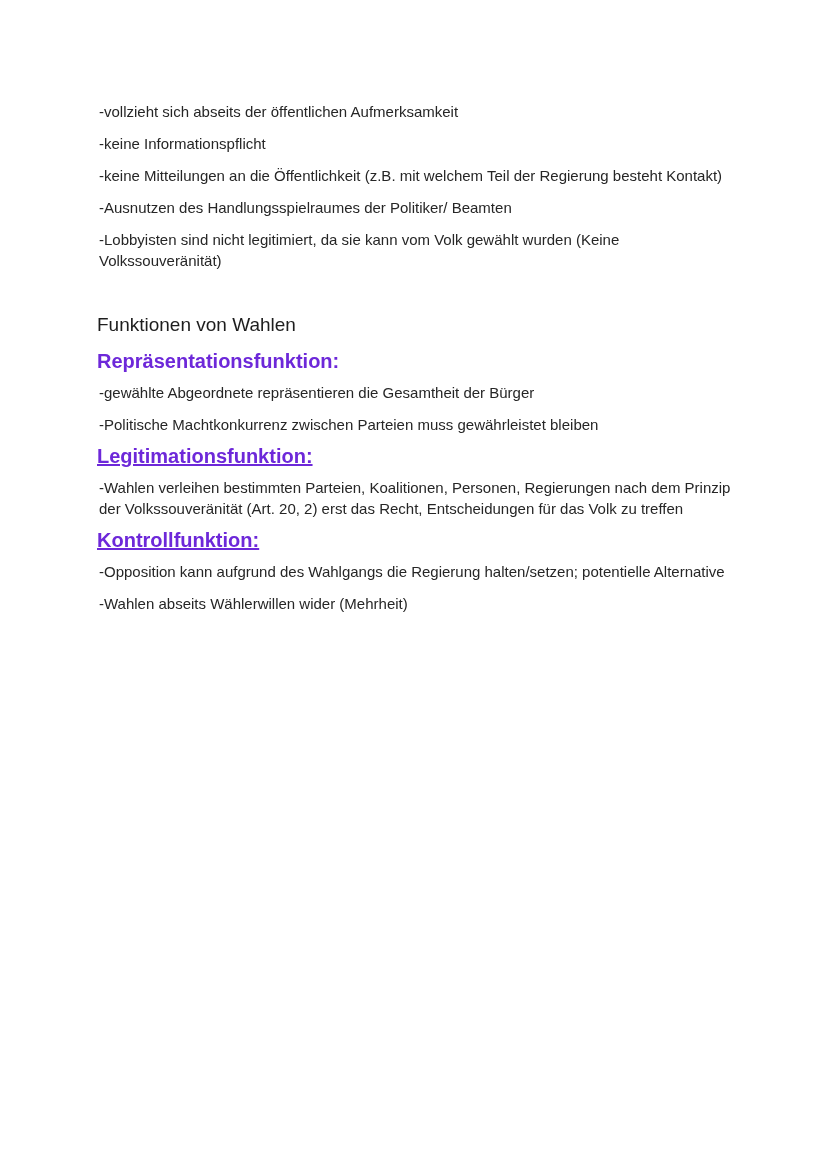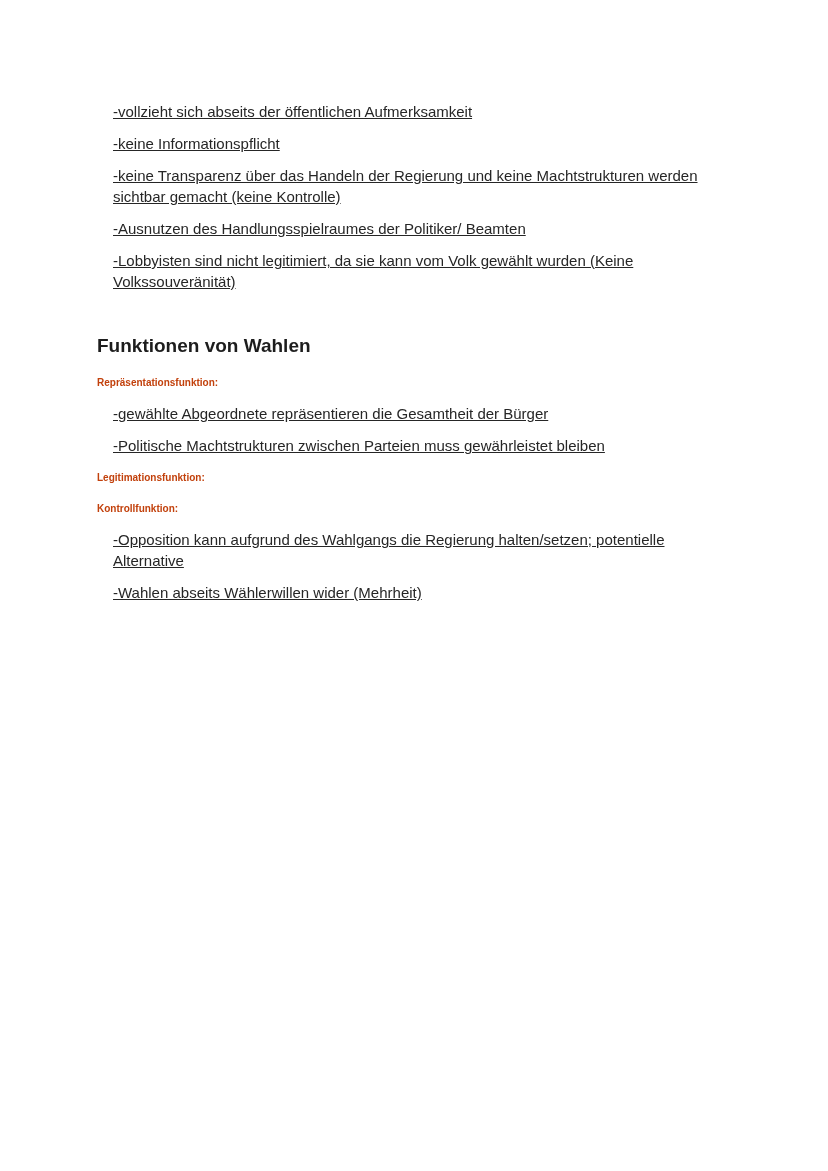--- a/index.html
+++ b/index.html
@@ -10,57 +10,58 @@
     box-sizing: border-box;
     background: #ffffff;
     padding: 101px 97px 0 97px;
     font-family: "Liberation Sans", sans-serif;
     font-size: 15px;
     line-height: 21px;
     color: #262626;
     overflow: hidden;
   }
   .para {
-    margin: 0 0 11px 16px;
-    text-decoration: underline;
+    margin: 0 0 11px 2px;
   }
   .doc-title {
     font-size: 19px;
     line-height: 26px;
-    font-weight: bold;
+    font-weight: normal;
     color: #1d1d1d;
     margin: 41px 0 13px 0;
   }
   .section-heading {
-    font-size: 10px;
+    font-size: 20px;
     line-height: 21px;
     font-weight: bold;
-    color: #c2410c;
+    color: #6d28d9;
     margin: 0 0 10px 0;
   }
   .section-heading.spaced {
+    text-decoration: underline;
   }
 </style>
 </head>
 <body>
 
 <div class="page">
 
   <p class="para">-vollzieht sich abseits der öffentlichen Aufmerksamkeit</p>
   <p class="para">-keine Informationspflicht</p>
-  <p class="para">-keine Transparenz über das Handeln der Regierung und keine Machtstrukturen werden sichtbar gemacht (keine Kontrolle)</p>
+  <p class="para">-keine Mitteilungen an die Öffentlichkeit (z.B. mit welchem Teil der Regierung besteht Kontakt)</p>
   <p class="para">-Ausnutzen des Handlungsspielraumes der Politiker/ Beamten</p>
   <p class="para">-Lobbyisten sind nicht legitimiert, da sie kann vom Volk gewählt wurden (Keine Volkssouveränität)</p>
 
   <h1 class="doc-title">Funktionen von Wahlen</h1>
 
   <h2 class="section-heading">Repräsentationsfunktion:</h2>
   <p class="para">-gewählte Abgeordnete repräsentieren die Gesamtheit der Bürger</p>
-  <p class="para">-Politische Machtstrukturen zwischen Parteien muss gewährleistet bleiben</p>
+  <p class="para">-Politische Machtkonkurrenz zwischen Parteien muss gewährleistet bleiben</p>
 
   <h2 class="section-heading spaced">Legitimationsfunktion:</h2>
+  <p class="para">-Wahlen verleihen bestimmten Parteien, Koalitionen, Personen, Regierungen nach dem Prinzip der Volkssouveränität (Art. 20, 2) erst das Recht, Entscheidungen für das Volk zu treffen</p>
 
   <h2 class="section-heading spaced">Kontrollfunktion:</h2>
   <p class="para">-Opposition kann aufgrund des Wahlgangs die Regierung halten/setzen; potentielle Alternative</p>
 
   <p class="para">-Wahlen abseits Wählerwillen wider (Mehrheit)</p>
 
 </div>
 
 </body></html>

